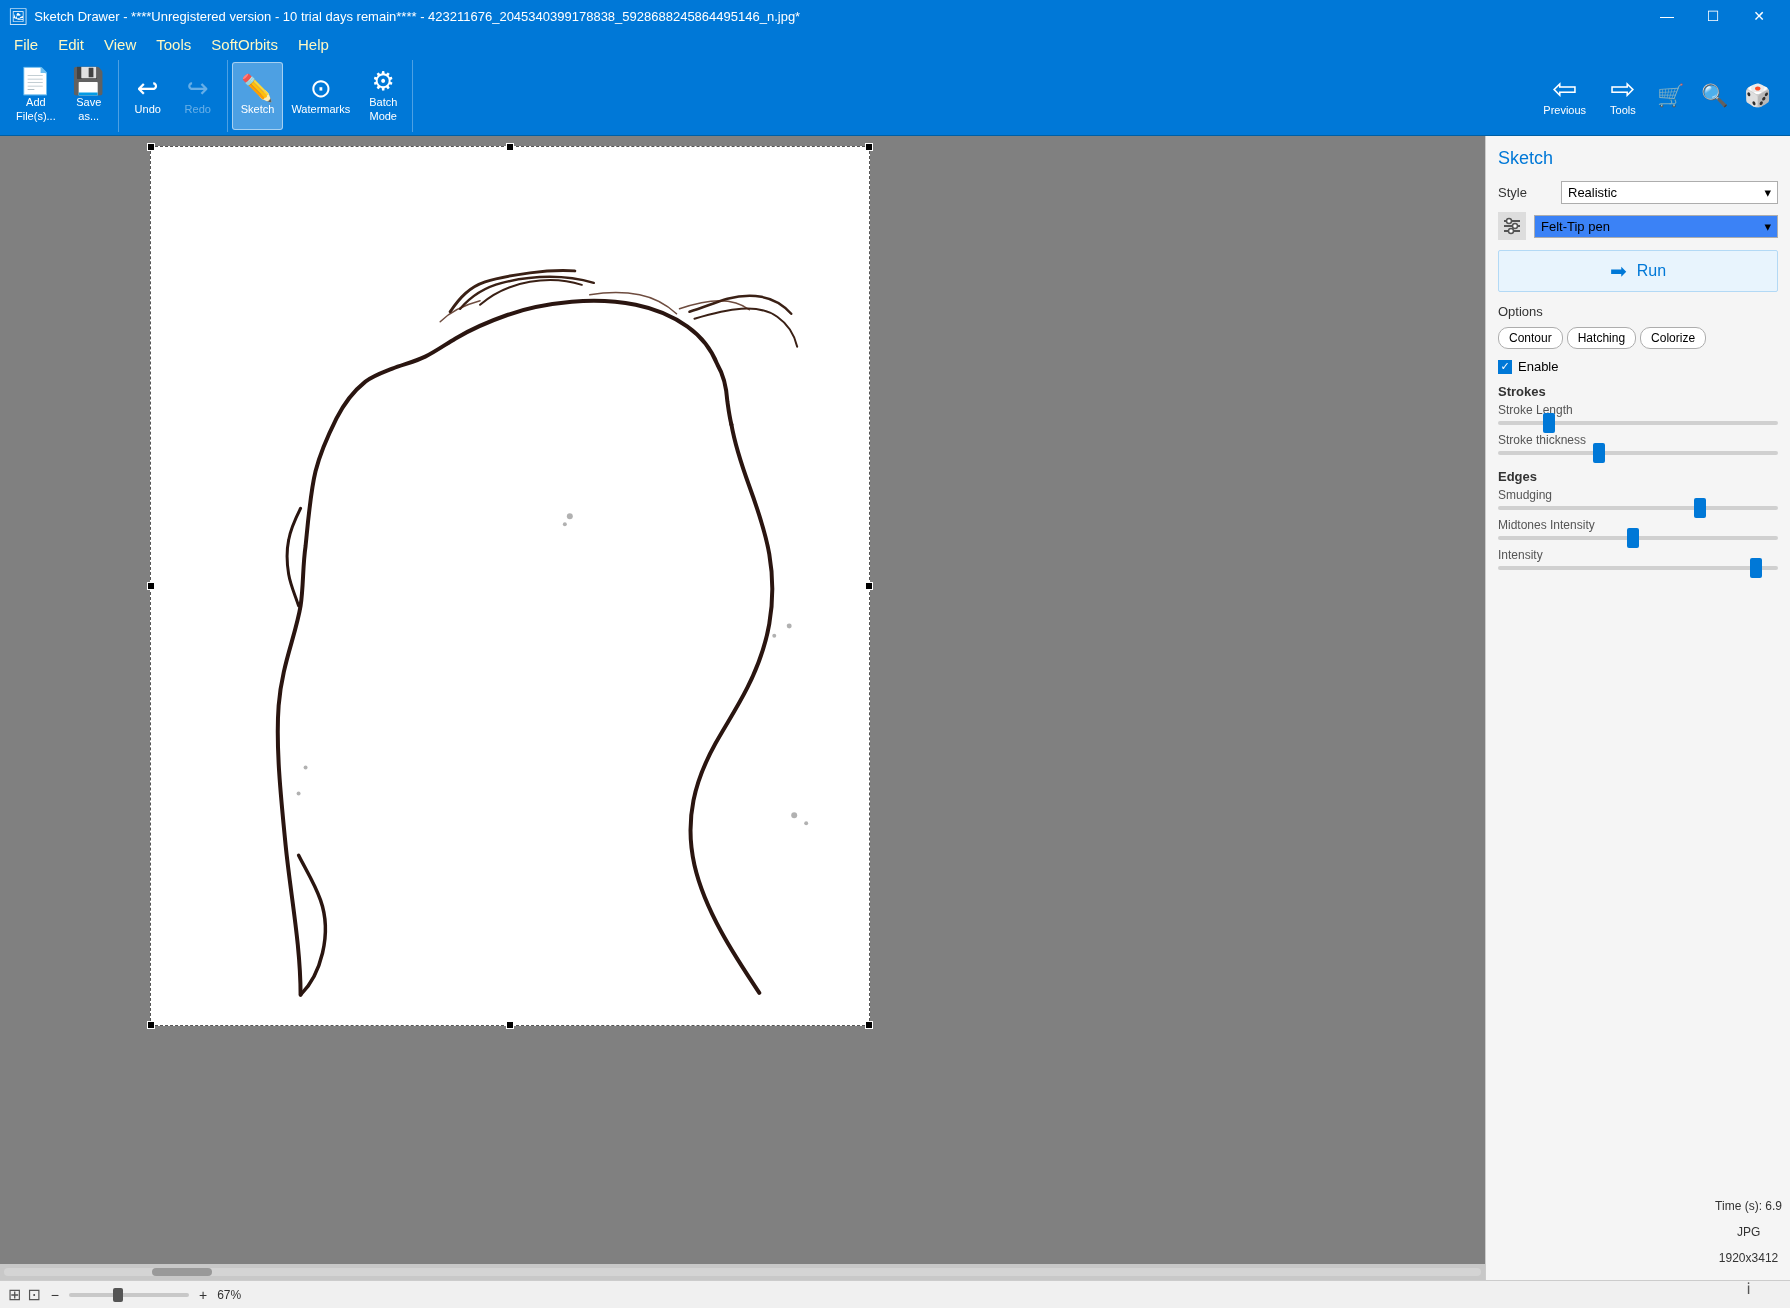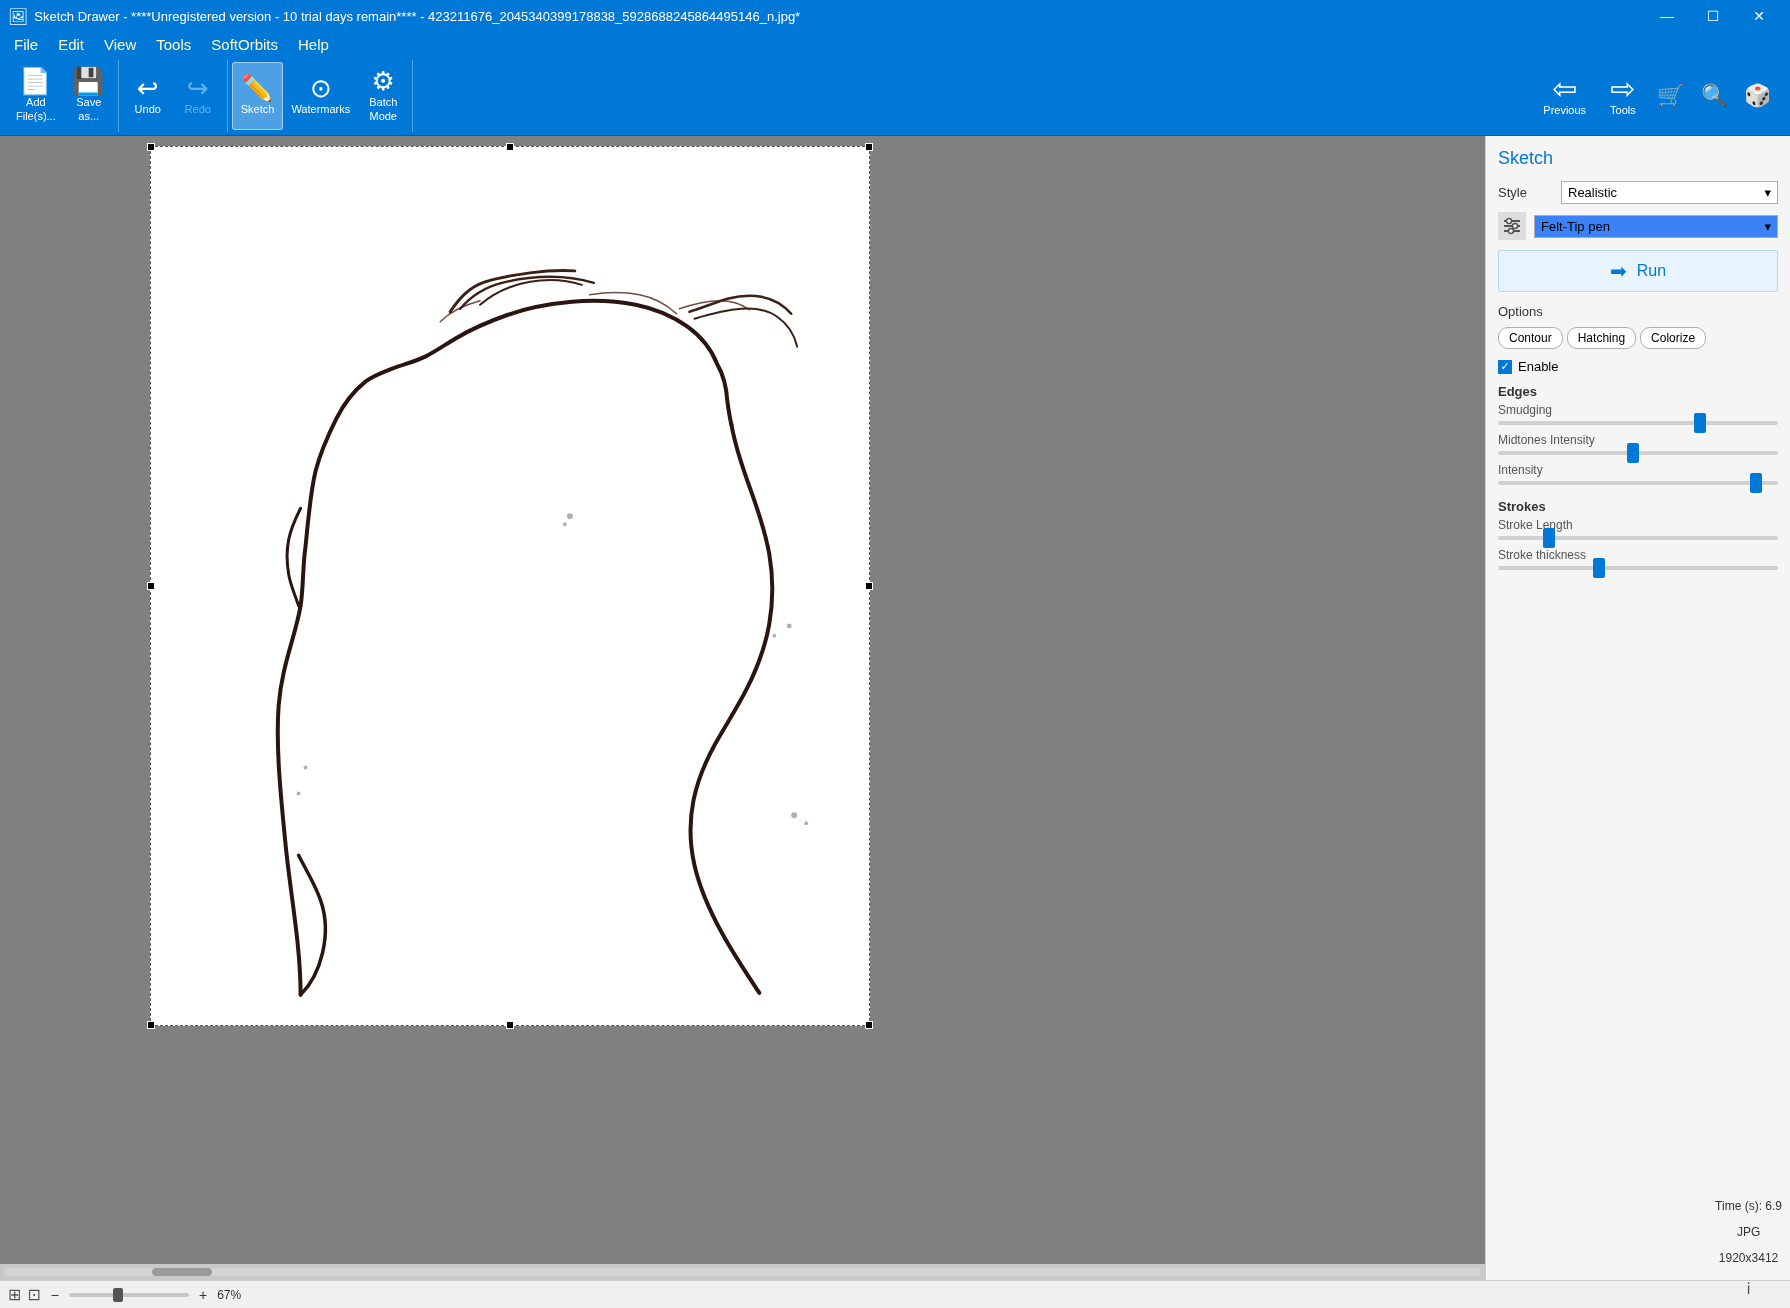--- a/index.html
+++ b/index.html
@@ -579,58 +579,58 @@
     </div>
 
     <div class="checkbox-row">
       <div class="checkbox-box">
         <span class="checkbox-check">✓</span>
       </div>
       <span>Enable</span>
     </div>
 
     <div class="sub-section">
+      <div class="sub-title">Strokes</div>
+
+      <div class="slider-label">Stroke Length</div>
+      <div class="slider-row">
+        <div class="slider-track">
+          <div class="slider-thumb" style="left: 16%;"></div>
+        </div>
+      </div>
+
+      <div class="slider-label">Stroke thickness</div>
+      <div class="slider-row">
+        <div class="slider-track">
+          <div class="slider-thumb" style="left: 34%;"></div>
+        </div>
+      </div>
+    </div>
+
+    <div class="sub-section">
       <div class="sub-title">Edges</div>
 
       <div class="slider-label">Smudging</div>
       <div class="slider-row">
         <div class="slider-track">
           <div class="slider-thumb" style="left: 70%;"></div>
         </div>
       </div>
 
       <div class="slider-label">Midtones Intensity</div>
       <div class="slider-row">
         <div class="slider-track">
           <div class="slider-thumb" style="left: 46%;"></div>
         </div>
       </div>
 
       <div class="slider-label">Intensity</div>
       <div class="slider-row">
         <div class="slider-track">
           <div class="slider-thumb" style="left: 90%;"></div>
-        </div>
-      </div>
-    </div>
-
-    <div class="sub-section">
-      <div class="sub-title">Strokes</div>
-
-      <div class="slider-label">Stroke Length</div>
-      <div class="slider-row">
-        <div class="slider-track">
-          <div class="slider-thumb" style="left: 16%;"></div>
-        </div>
-      </div>
-
-      <div class="slider-label">Stroke thickness</div>
-      <div class="slider-row">
-        <div class="slider-track">
-          <div class="slider-thumb" style="left: 34%;"></div>
         </div>
       </div>
     </div>
   </div>
 </div>
 
 <div id="statusbar">
   <div class="status-left">
     <span class="status-icon">⊞</span>
     <span class="status-icon">⊡</span>

